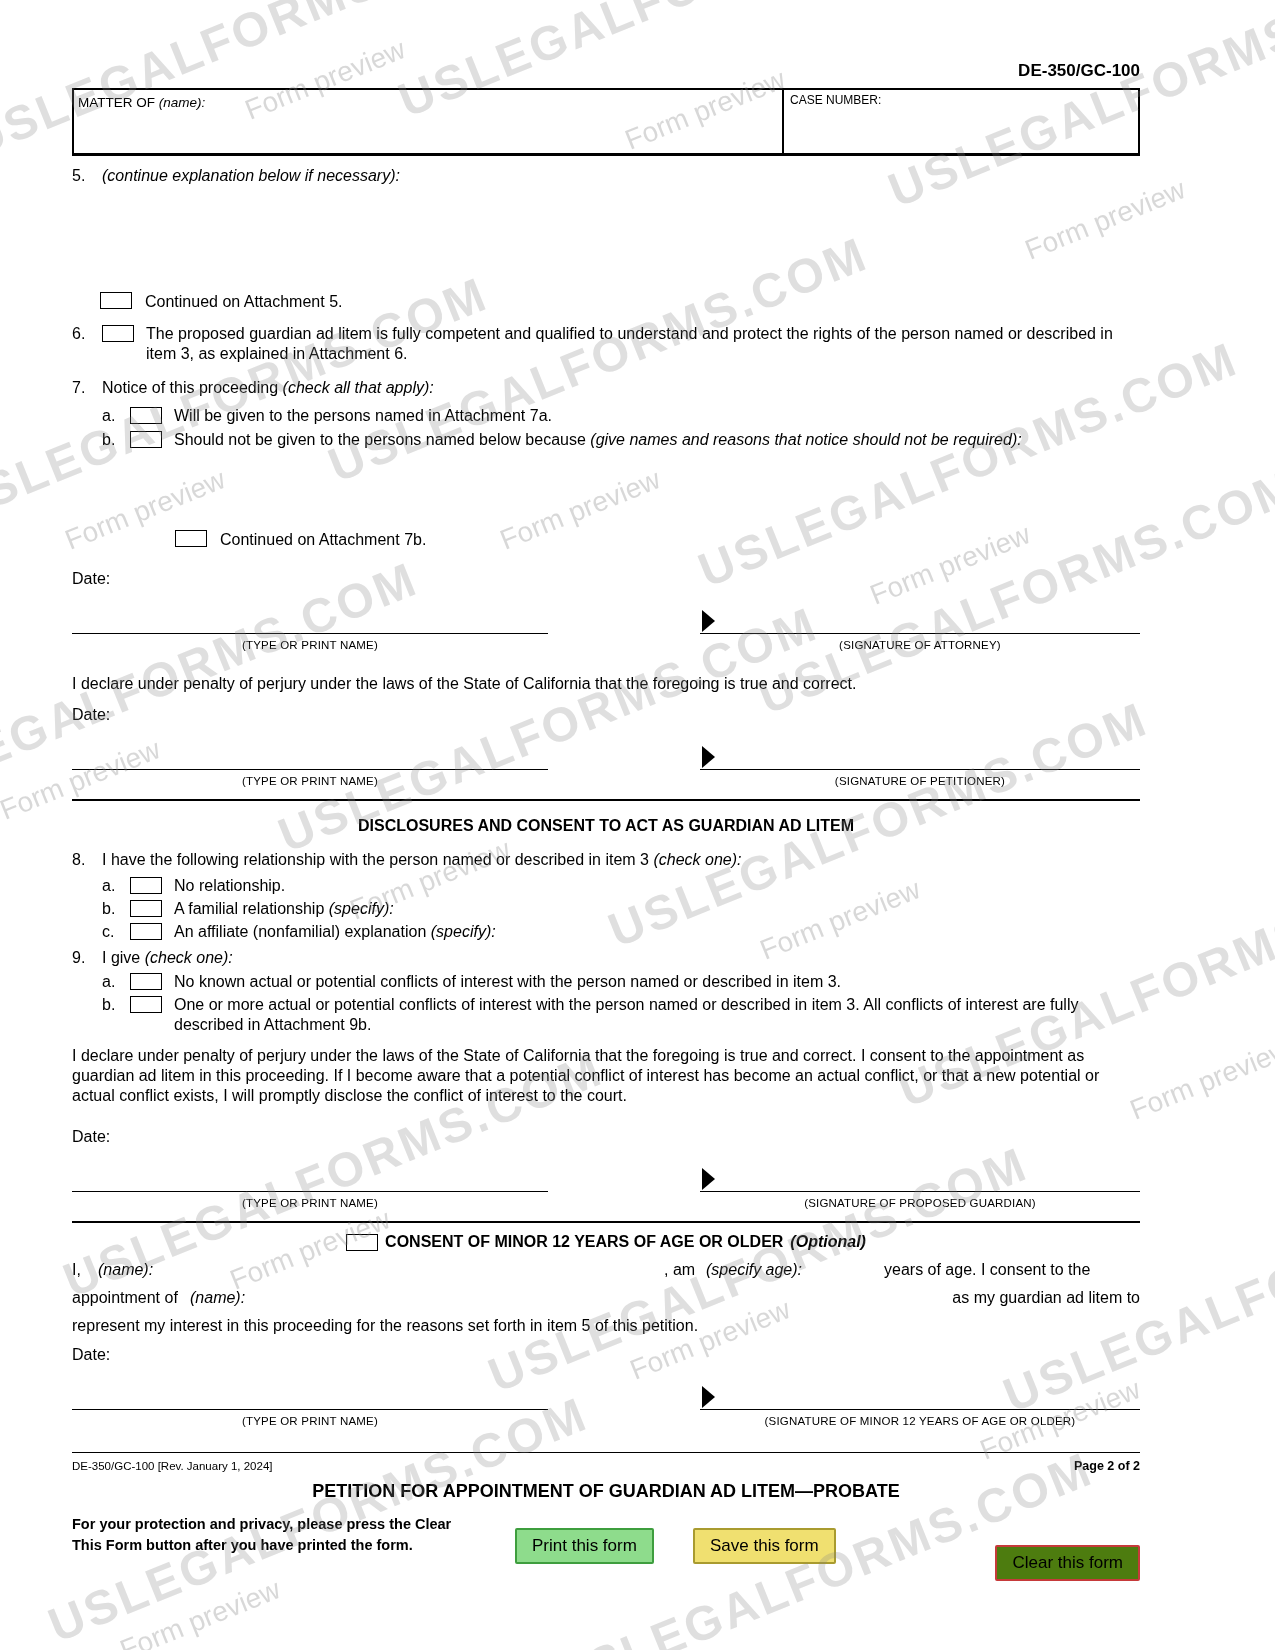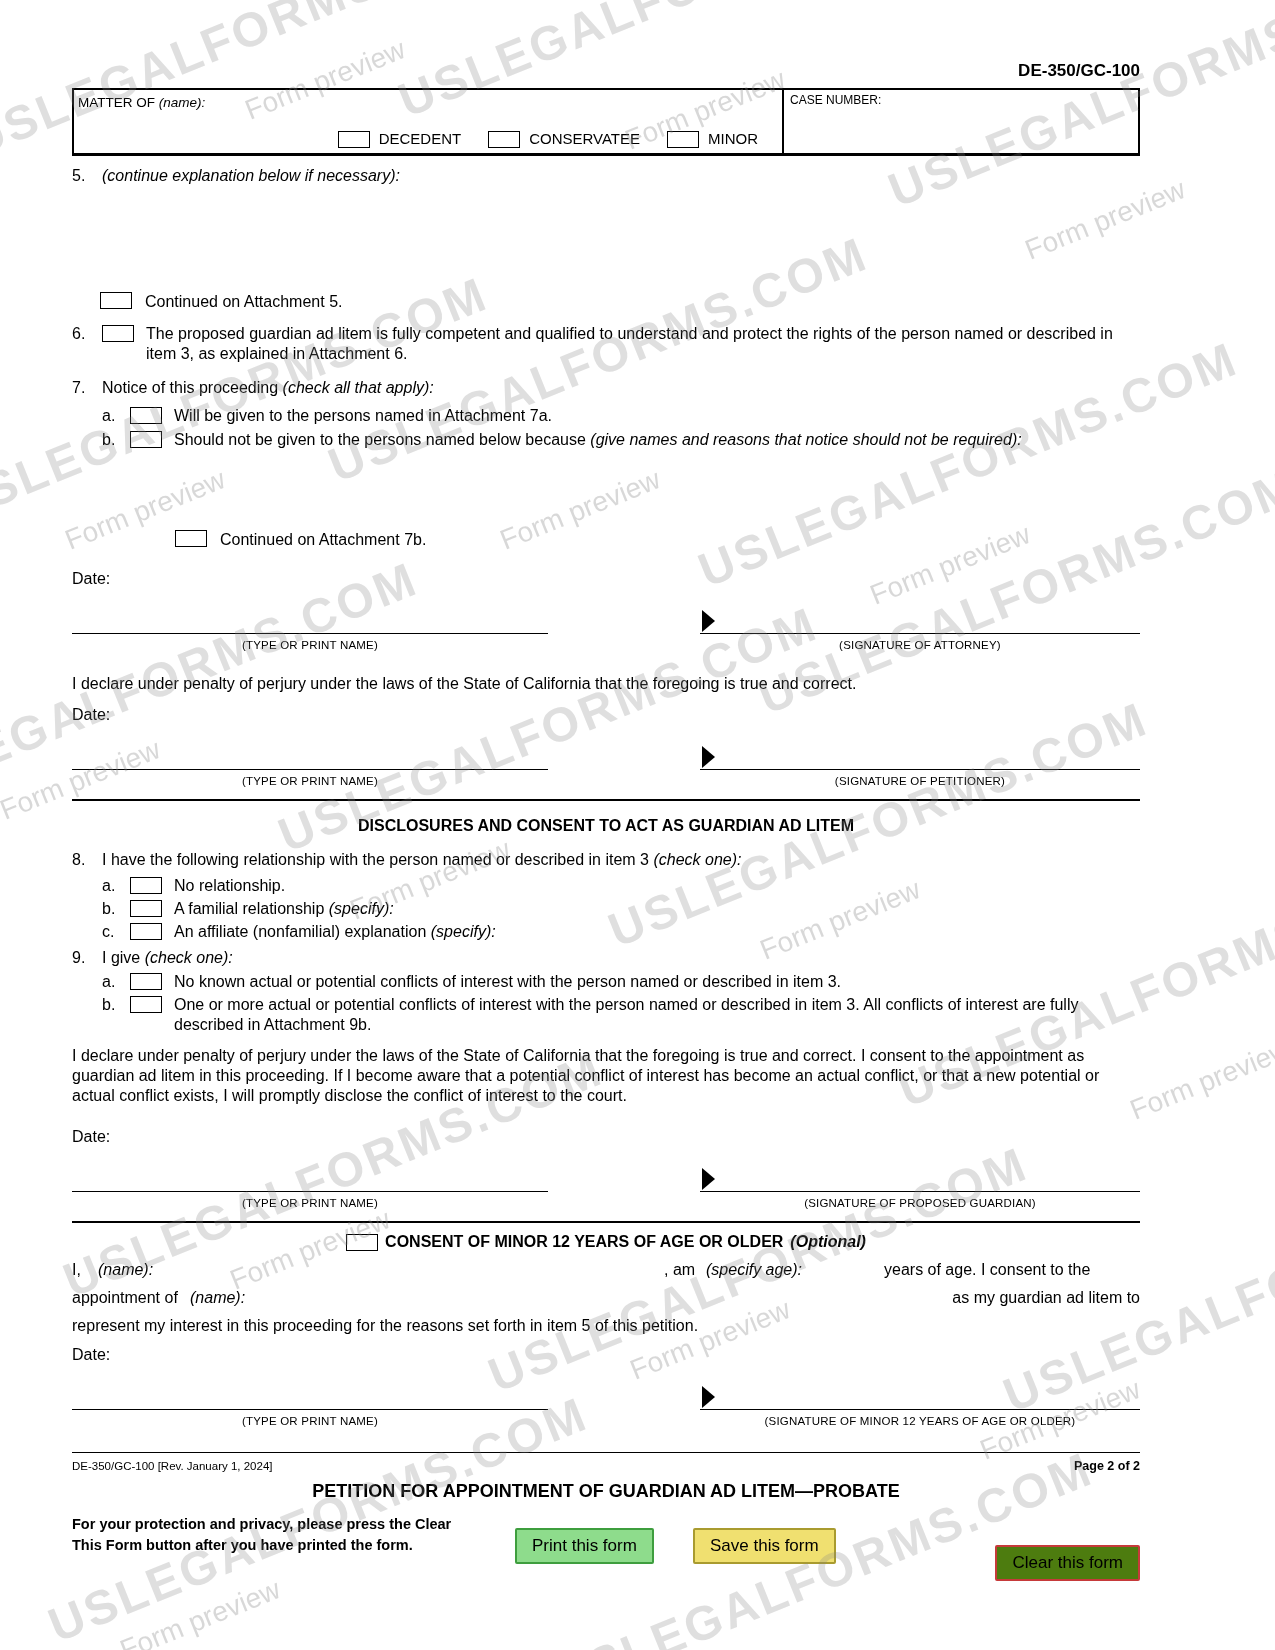--- a/index.html
+++ b/index.html
@@ -117,34 +117,20 @@
 
     <div class="abs form-number">DE-350/GC-100</div>
 
     <div class="abs header-box">
       <div class="hb-left">
         <div class="hb-matter">
           <span>MATTER OF</span>
           <span class="hint">(name):</span>
           <span class="hb-fill"></span>
         </div>
-        <div class="hb-cbs">
-          <span class="cb-pair">
-            <span class="cb"></span>
-            <span class="hb-cb-label">DECEDENT</span>
-          </span>
-          <span class="cb-pair">
-            <span class="cb"></span>
-            <span class="hb-cb-label">CONSERVATEE</span>
-          </span>
-          <span class="cb-pair">
-            <span class="cb"></span>
-            <span class="hb-cb-label">MINOR</span>
-          </span>
-        </div>
       </div>
       <div class="hb-right">
         <div>CASE NUMBER:</div>
       </div>
     </div>
 
     <div class="abs item-row" style="top:166px">
       <span class="num">5.</span>
       <span class="hint">(continue explanation below if necessary):</span>
     </div>

